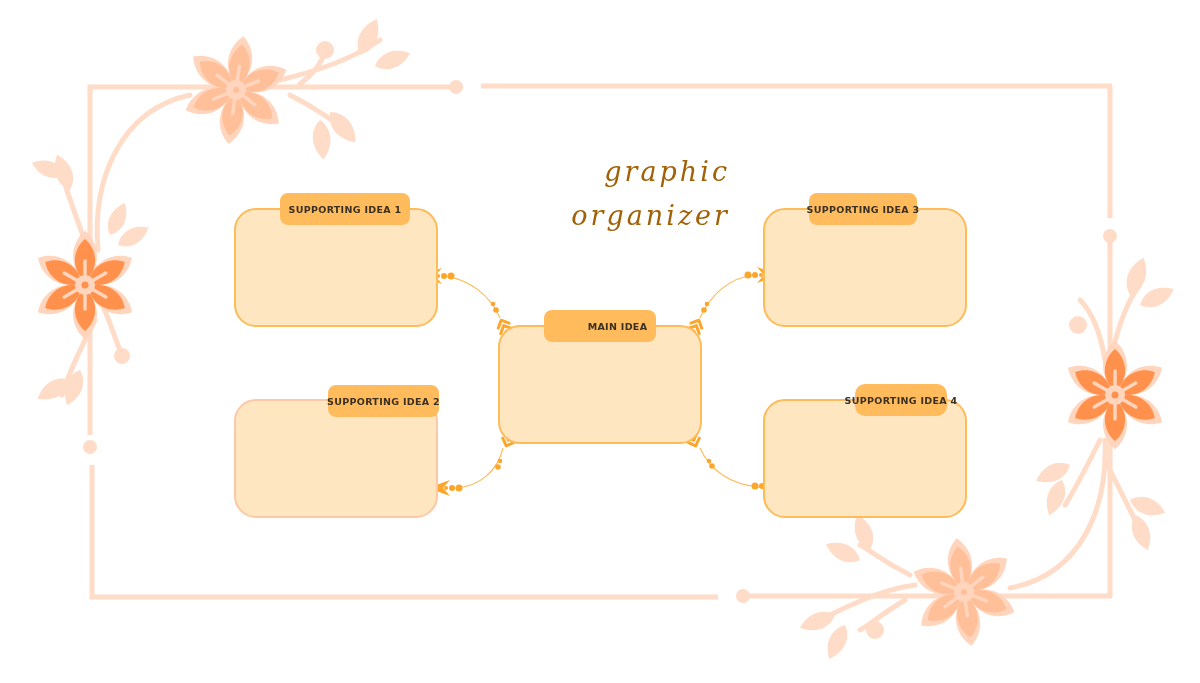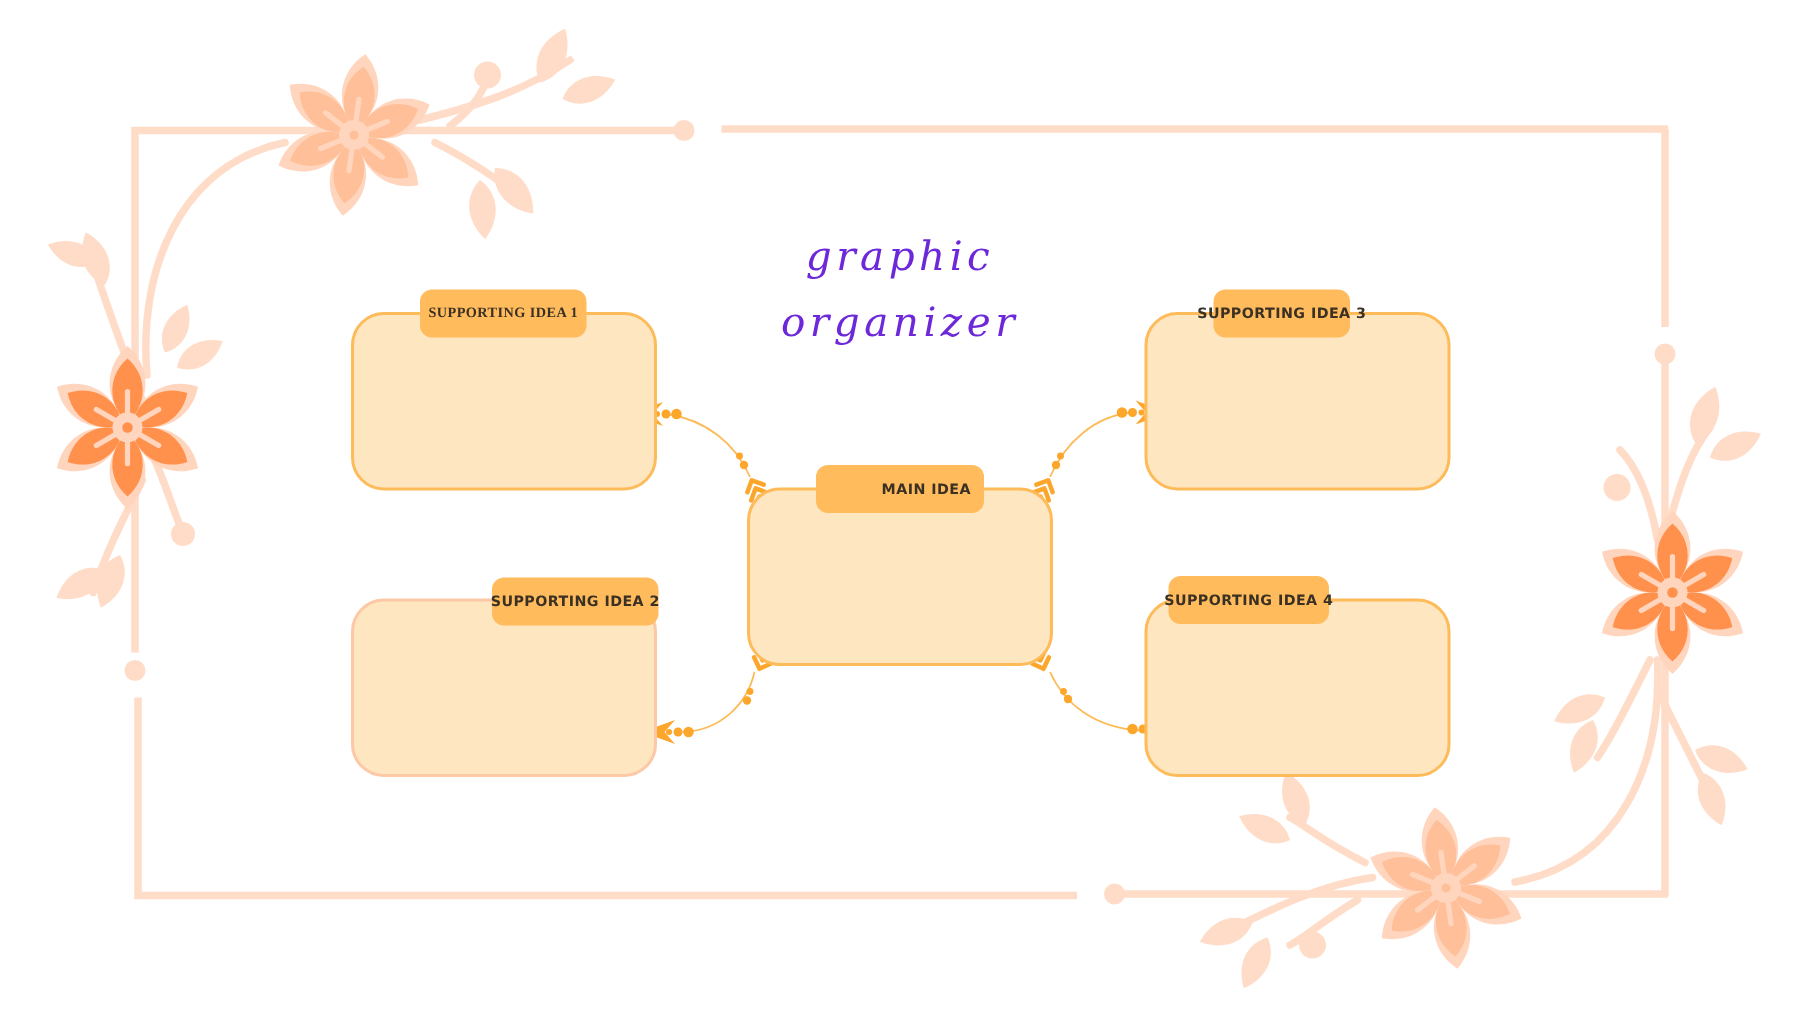--- a/index.html
+++ b/index.html
@@ -1,21 +1,21 @@
 <!DOCTYPE html>
 <html><head>
 <meta charset="utf-8">
 <style>
   html, body { margin: 0; padding: 0; background: #ffffff; }
   body { width: 1200px; height: 683px; position: relative; overflow: hidden; font-family: "DejaVu Sans", sans-serif; }
   .deco { position: absolute; left: 0; top: 0; width: 1200px; height: 683px; }
   .title {
-    position: absolute; left: 470px; top: 150px; width: 260px; text-align: center;
+    position: absolute; left: 470px; top: 150px; width: 260px; text-align: right;
     font-family: "DejaVu Serif", serif; font-style: italic; font-size: 27px;
-    letter-spacing: 3px; color: #6d28d9; line-height: 44px;
+    letter-spacing: 3px; color: #a16207; line-height: 44px;
   }
   .box {
     position: absolute; background: #fee6c1; border: 2px solid #fdbb5a;
     border-radius: 22px; box-sizing: border-box;
   }
   .box.pink { border-color: #fcc8a6; }
   .tag {
     position: absolute; height: 32px; background: #ffbb5c; border-radius: 8px;
     box-sizing: border-box; display: flex; align-items: center; justify-content: center;
     font-family: "DejaVu Sans", sans-serif; font-weight: bold; font-size: 9.5px;
@@ -225,25 +225,25 @@
       </g>
     <circle cx="709" cy="461" r="2.3" stroke="none"></circle>
       <circle cx="712" cy="466" r="2.8" stroke="none"></circle>
     <use href="#fletch" transform="translate(695,444) rotate(160)" fill="none"></use>
   </g>
 </svg>
 
 <div class="title">graphic organizer</div>
 
 <div class="box" style="left:234px; top:208px; width:204px; height:119px;"></div>
-<div class="tag" style="left:280px; top:193px; width:111px;font-family:Liberation Serif, serif;">SUPPORTING IDEA 1</div>
+<div class="tag" style="left:280px; top:193px; width:130px;">SUPPORTING IDEA 1</div>
 
 <div class="box pink" style="left:234px; top:399px; width:204px; height:119px;"></div>
 <div class="tag" style="left:280px; top:385px; width:111px;margin-left:48px;">SUPPORTING IDEA 2</div>
 
 <div class="box" style="left:763px; top:208px; width:204px; height:119px;"></div>
-<div class="tag" style="left:809px; top:193px; width:91px;">SUPPORTING IDEA 3</div>
+<div class="tag" style="left:809px; top:193px; width:108px;">SUPPORTING IDEA 3</div>
 
 <div class="box" style="left:763px; top:399px; width:204px; height:119px;"></div>
-<div class="tag" style="left:779px; top:384px; width:107px;">SUPPORTING IDEA 4</div>
+<div class="tag" style="left:855px; top:384px; width:92px;border-radius:10px;">SUPPORTING IDEA 4</div>
 
 <div class="box" style="left:498px; top:325px; width:204px; height:119px;"></div>
 <div class="tag" style="left:544px; top:310px; width:112px;padding-left:35px;">MAIN IDEA</div>
 
 </body></html>

